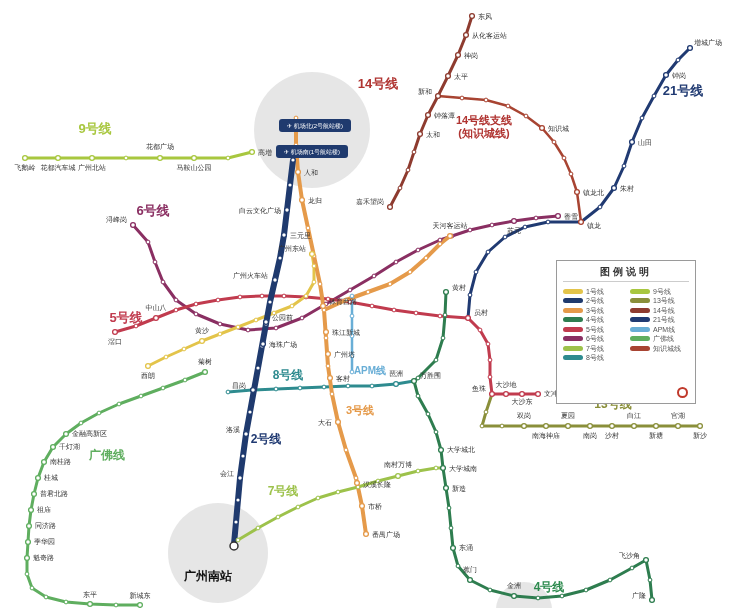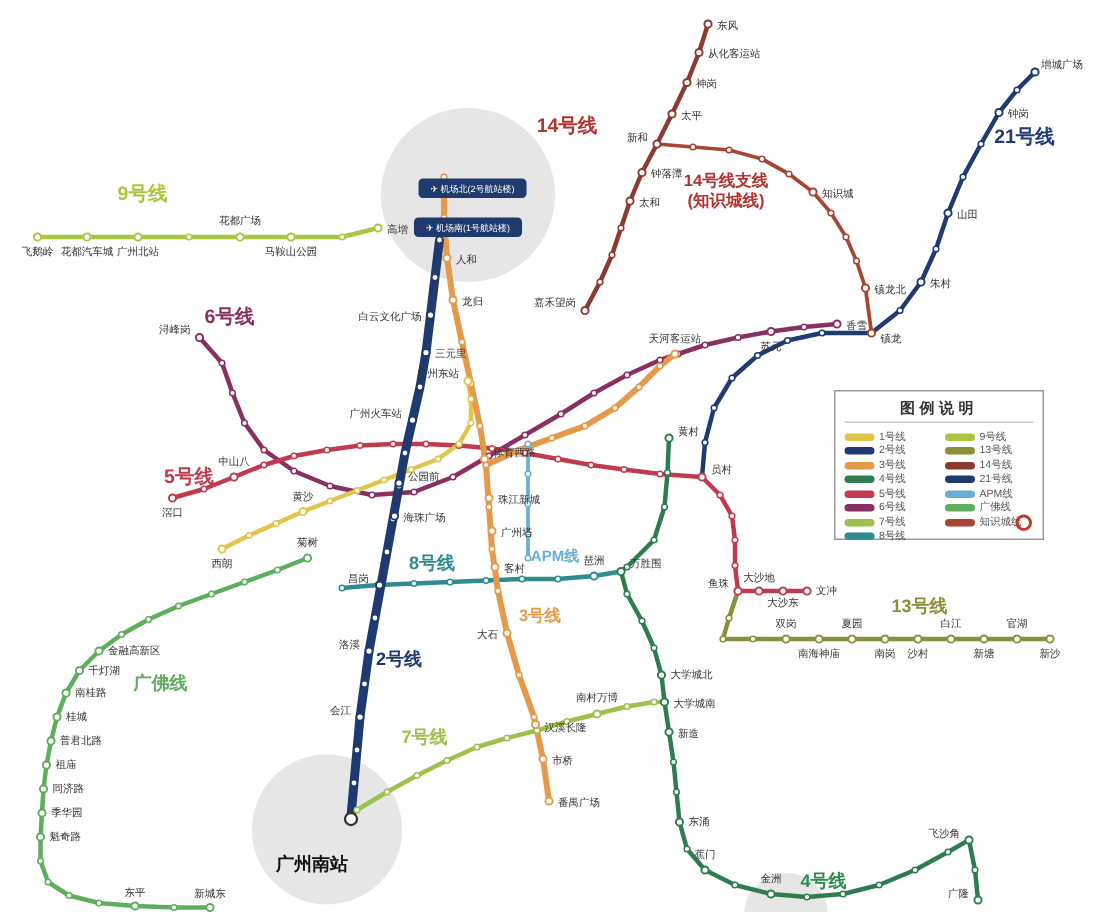--- a/index.html
+++ b/index.html
@@ -1,19 +1,19 @@
 <!DOCTYPE html>
 <html><head>
 <meta charset="utf-8">
 <style>
   html,body{margin:0;padding:0;background:#ffffff;}
   .stage{position:relative;width:740px;height:608px;background:#ffffff;overflow:hidden;
          font-family:"Liberation Sans",sans-serif;}
   svg text{font-family:"Liberation Sans",sans-serif;}
-  .legend{position:absolute;left:556px;top:260px;width:140px;height:100px;background:#ffffff;
+  .legend{position:absolute;left:556px;top:260px;width:140px;height:144px;background:#ffffff;
           border:1px solid #9a9a9a;box-sizing:border-box;padding:4px 6px 3px 6px;z-index:10;}
   .legend-title{font-size:10px;font-weight:bold;color:#333;text-align:center;letter-spacing:3px;
                 border-bottom:1px solid #cccccc;padding-bottom:2px;}
   .legend-cols{display:flex;gap:8px;margin-top:3px;}
   .legend-col{flex:1;}
   .legend-row{display:flex;align-items:center;gap:3px;margin:2.5px 0;}
   .legend-swatch{display:inline-block;width:20px;height:5px;border-radius:2.5px;flex:none;}
   .legend-label{font-size:7px;color:#555;white-space:nowrap;line-height:1;}
   .legend-logo{position:absolute;right:7px;bottom:5px;width:11px;height:11px;border-radius:50%;
                border:2px solid #c0392b;box-sizing:border-box;}

